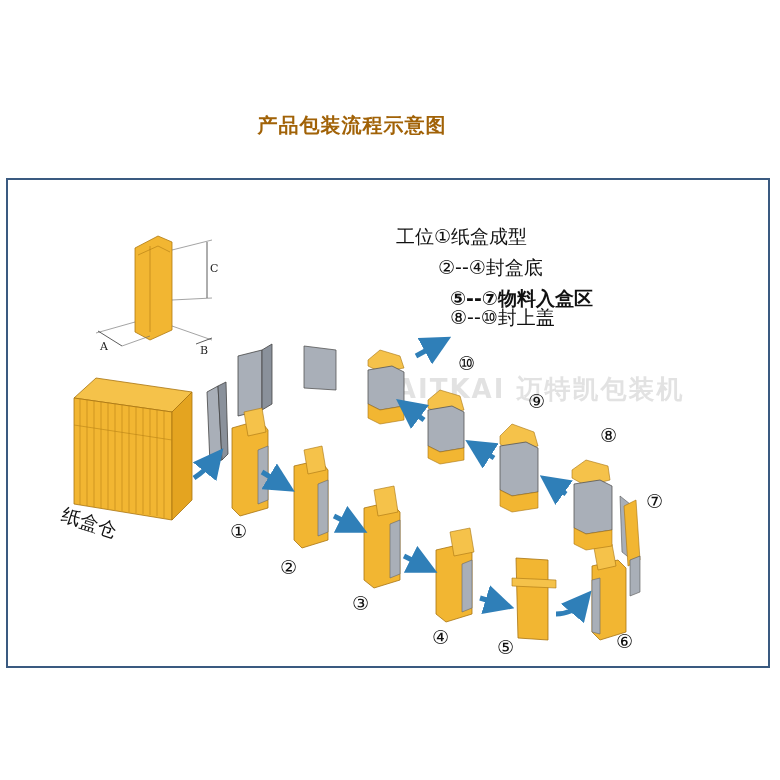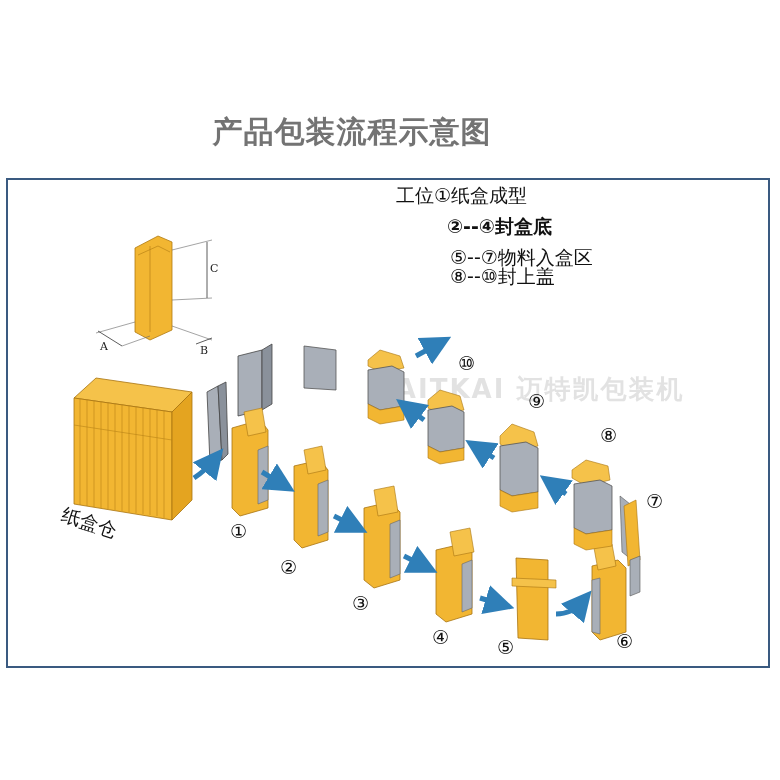--- a/index.html
+++ b/index.html
@@ -1,42 +1,42 @@
 <!DOCTYPE html>
 <html><head>
 <meta charset="utf-8">
 <style>
   html, body { margin:0; padding:0; background:#ffffff; }
   body { width:780px; height:780px; position:relative; overflow:hidden;
          font-family: "DejaVu Sans", "Liberation Sans", sans-serif; }
   .title { position:absolute; left:0; top:112px; width:704px; text-align:center;
-           font-size:30px; font-weight:bold; color:#737373; letter-spacing:1px; }
+           font-size:20px; font-weight:bold; color:#a16207; letter-spacing:1px; }
   .frame { position:absolute; left:6px; top:178px; width:764px; height:490px;
            border:2px solid #3a5a80; box-sizing:border-box; }
-  .legend { position:absolute; font-size:19px; color:#111; white-space:nowrap; }
+  .legend { position:absolute; font-size:19px; color:#111; white-space:nowrap;margin-top:41px; }
   .stepnum { position:absolute; font-size:19px; color:#111; }
   .label-bin { position:absolute; left:66px; top:502px; font-size:19px; color:#111;
                transform:rotate(18deg); transform-origin:left top; }
   .watermark { position:absolute; left:368px; top:372px; font-size:26px; color:rgba(150,150,150,0.28);
                font-weight:bold; letter-spacing:2px; }
   svg.diagram { position:absolute; left:0; top:0; }
   .dimlabel { font-family:"DejaVu Serif", serif; font-size:11px; fill:#222; }
 </style>
 </head>
 <body>
 
 <div class="title">产品包装流程示意图</div>
 
 <div class="frame"></div>
 
 <div class="watermark">MAITKAI 迈特凯包装机</div>
 
 <div class="legend" style="left:396px; top:183px;">工位①纸盒成型</div>
-<div class="legend" style="left:447px; top:214px;font-weight:bold;">②--④封盒底</div>
-<div class="legend" style="left:450px; top:245px;">⑤--⑦物料入盒区</div>
+<div class="legend" style="left:438px; top:214px;">②--④封盒底</div>
+<div class="legend" style="left:450px; top:245px;font-weight:bold;">⑤--⑦物料入盒区</div>
 <div class="legend" style="left:450px; top:264px;">⑧--⑩封上盖</div>
 
 <svg class="diagram" width="780" height="780" viewBox="0 0 780 780">
   <defs>
     <marker id="ah" markerWidth="6" markerHeight="6" refX="3" refY="3" orient="auto">
       <path d="M0,0 L6,3 L0,6 Z" fill="#2f7fb8"></path>
     </marker>
   </defs>
 
   <g>

